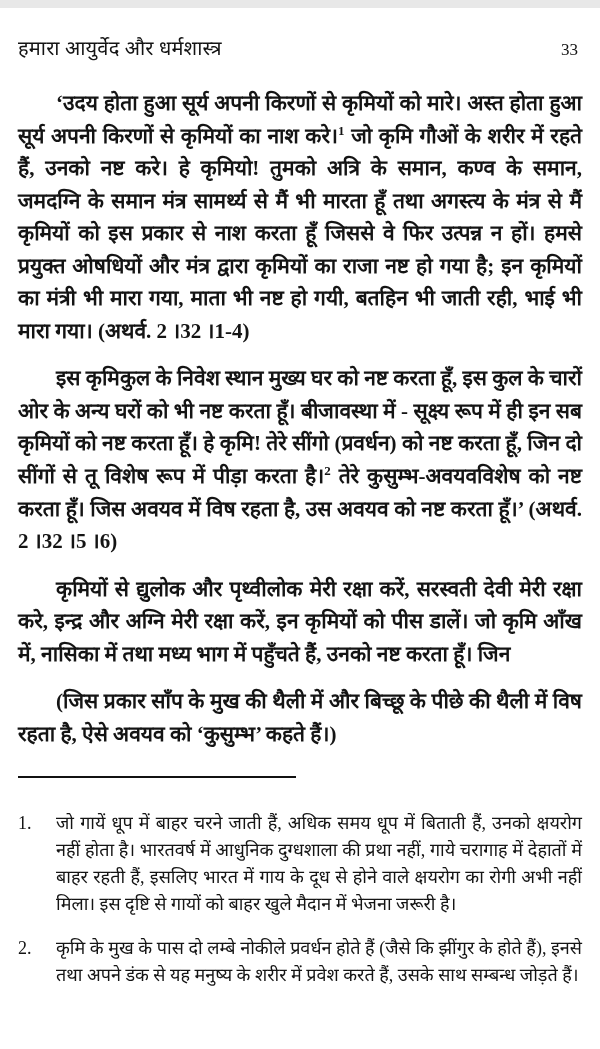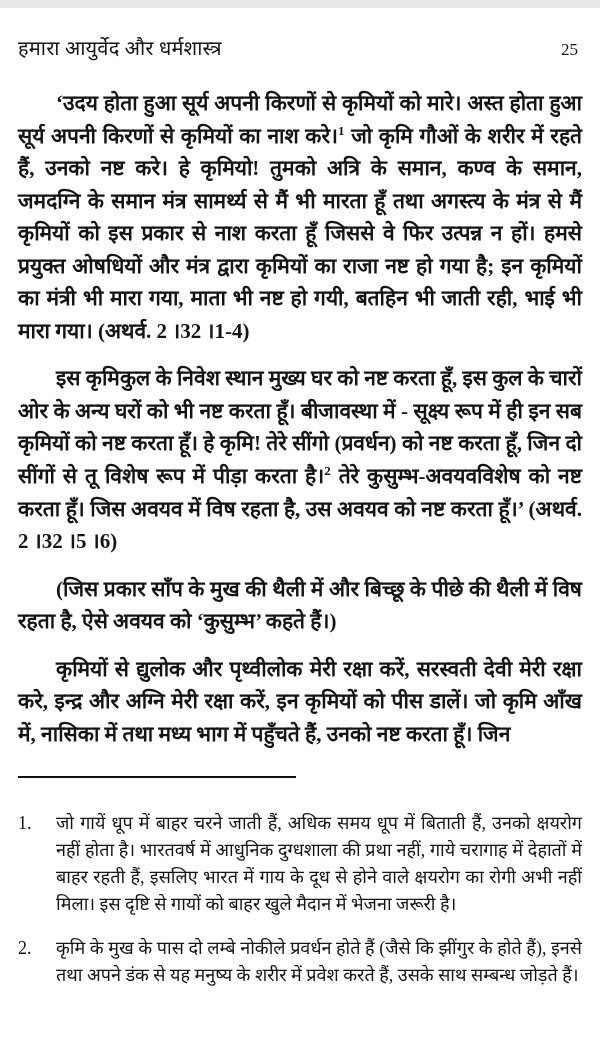--- a/index.html
+++ b/index.html
@@ -70,32 +70,32 @@
     text-align: justify;
   }
 </style>
 </head>
 <body>
 
 <div class="page">
 
   <div class="page-header">
     <span class="book-title">हमारा आयुर्वेद और धर्मशास्त्र</span>
-    <span class="page-number">25</span>
+    <span class="page-number">33</span>
   </div>
 
   <div class="main-text">
 
     <p class="body-para"><span>‘उदय होता हुआ सूर्य अपनी किरणों से कृमियों को मारे। अस्त होता हुआ सूर्य अपनी किरणों से कृमियों का नाश करे।</span><sup>1</sup><span> जो कृमि गौओं के शरीर में रहते हैं, उनको नष्ट करे। हे कृमियो! तुमको अत्रि के समान, कण्व के समान, जमदग्नि  के समान मंत्र सामर्थ्य से मैं भी मारता हूँ तथा अगस्त्य के मंत्र से मैं कृमियों को इस प्रकार से नाश करता हूँ जिससे वे फिर उत्पन्न न हों। हमसे प्रयुक्त ओषधियों और मंत्र द्वारा कृमियों का राजा नष्ट हो गया है; इन कृमियों का मंत्री भी मारा गया, माता भी नष्ट हो गयी, बतहिन भी जाती रही, भाई भी मारा गया। (अथर्व. 2 ।32 ।1-4)</span></p>
 
     <p class="body-para"><span>इस कृमिकुल के निवेश स्थान मुख्य घर को नष्ट करता हूँ, इस कुल के चारों ओर के अन्य घरों को भी नष्ट करता हूँ। बीजावस्था में - सूक्ष्य रूप में ही इन सब कृमियों  को नष्ट करता हूँ। हे कृमि!  तेरे सींगो (प्रवर्धन) को नष्ट करता हूँ, जिन दो सींगों से तू विशेष रूप में पीड़ा करता है।</span><sup>2</sup><span> तेरे कुसुम्भ-अवयवविशेष को नष्ट करता हूँ। जिस अवयव में विष  रहता है, उस अवयव को नष्ट करता हूँ।’ (अथर्व. 2 ।32 ।5 ।6)</span></p>
 
+    <p class="body-para"><span>कृमियों से द्युलोक और पृथ्वीलोक मेरी रक्षा करें, सरस्वती देवी मेरी रक्षा करे, इन्द्र और अग्नि मेरी रक्षा करें, इन कृमियों को पीस डालें। जो कृमि आँख में, नासिका में तथा मध्य भाग में पहुँचते हैं, उनको नष्ट करता हूँ। जिन</span></p>
+
     <p class="body-para"><span>(जिस प्रकार साँप के मुख की थैली में और बिच्छू के पीछे की थैली में विष रहता है, ऐसे अवयव को ‘कुसुम्भ’  कहते हैं।)</span></p>
-
-    <p class="body-para"><span>कृमियों से द्युलोक और पृथ्वीलोक मेरी रक्षा करें, सरस्वती देवी मेरी रक्षा करे, इन्द्र और अग्नि मेरी रक्षा करें, इन कृमियों को पीस डालें। जो कृमि आँख में, नासिका में तथा मध्य भाग में पहुँचते हैं, उनको नष्ट करता हूँ। जिन</span></p>
 
   </div>
 
   <div class="footnote-separator"></div>
 
   <div class="footnotes">
 
     <div class="footnote">
       <span class="fn-num">1.</span>
       <span class="fn-text">जो गायें धूप में बाहर चरने जाती हैं, अधिक समय धूप में बिताती हैं, उनको क्षयरोग नहीं होता है। भारतवर्ष में  आधुनिक दुग्धशाला की प्रथा नहीं, गाये चरागाह में देहातों में बाहर रहती हैं, इसलिए भारत में गाय के दूध से होने वाले क्षयरोग का रोगी अभी नहीं मिला। इस दृष्टि से गायों को बाहर खुले मैदान में भेजना जरूरी है।</span>

